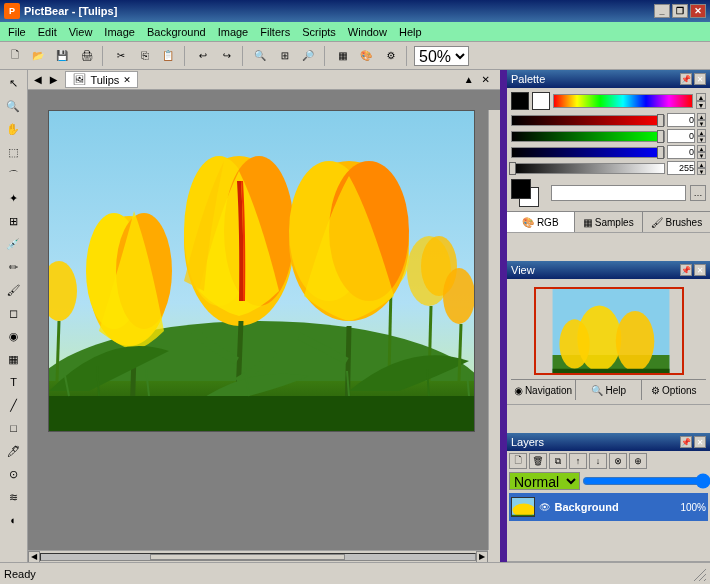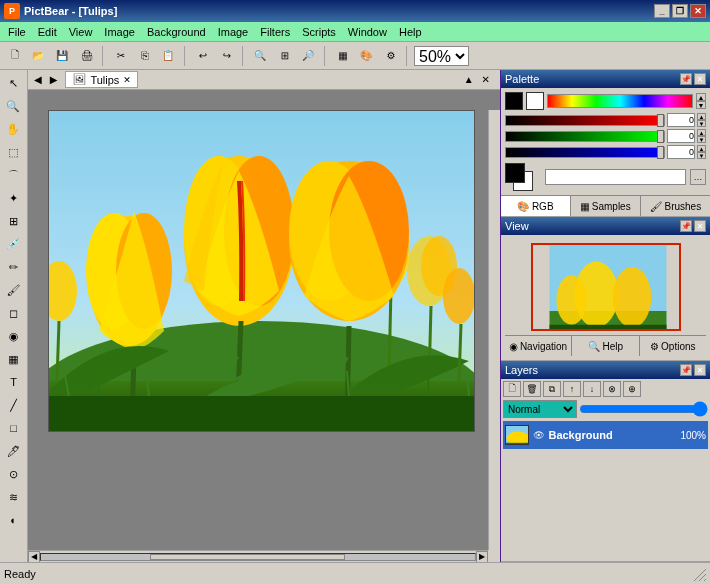--- a/index.html
+++ b/index.html
@@ -37,21 +37,21 @@
     .canvas-tab-close { cursor: pointer; font-size: 9px; }
     .canvas-arrow { cursor: pointer; font-size: 10px; margin-right: 4px; }
     .canvas-content { background: #808080; width: 100%; height: calc(100% - 20px); display: flex; align-items: flex-start; justify-content: flex-start; padding: 20px; position: relative; overflow: auto; }
     .image-container { border: 1px solid #555; position: relative; }
 
     
     .h-scrollbar { position: absolute; bottom: 0; left: 0; right: 12px; height: 12px; background: #d4d0c8; border-top: 1px solid #a0a0a0; display: flex; align-items: center; }
     .v-scrollbar { position: absolute; right: 0; top: 0; bottom: 12px; width: 12px; background: #d4d0c8; border-left: 1px solid #a0a0a0; }
 
     
-    .right-panels { width: 210px; background: #d4d0c8; border-left: 1px solid #4c1d95; display: flex; flex-direction: column; }
+    .right-panels { width: 210px; background: #d4d0c8; border-left: 7px solid #4c1d95; display: flex; flex-direction: column; gap: 28px; }
 
     
     .panel { border-bottom: 1px solid #a0a0a0; }
     .panel-header { height: 18px; background: linear-gradient(to bottom, #3a6ea5, #0a246a); color: white; display: flex; align-items: center; justify-content: space-between; padding: 0 4px; font-size: 11px; }
     .panel-controls { display: flex; gap: 2px; }
     .panel-btn { width: 12px; height: 12px; background: #d4d0c8; border: 1px solid #888; font-size: 8px; display: flex; align-items: center; justify-content: center; cursor: pointer; }
 
     
     .palette-content { padding: 4px; }
     .color-bar-row { display: flex; align-items: center; gap: 2px; }
@@ -62,21 +62,21 @@
 
     
     .view-content { padding: 4px; }
     .view-tabs { display: flex; border-top: 1px solid #888; }
     .view-tab { flex: 1; height: 20px; display: flex; align-items: center; justify-content: center; font-size: 10px; cursor: pointer; border-right: 1px solid #888; gap: 2px; }
     .view-tab:last-child { border-right: none; }
 
     
     .layers-content { flex: 1; padding: 2px; }
     .layers-tb-btn { width: 18px; height: 16px; background: #d4d0c8; border: 1px solid #888; display: flex; align-items: center; justify-content: center; cursor: pointer; font-size: 9px; }
-    .blend-select { height: 18px; width: 82px; font-size: 10px; background: #14b8a6; border: 1px solid #888; }
+    .blend-select { height: 18px; width: 82px; font-size: 14px; background: #84cc16; border: 1px solid #888; }
     .layer-row { display: flex; align-items: center; gap: 2px; padding: 2px; background: #316ac5; color: white; cursor: pointer; height: 28px; }
     .layer-name { flex: 1; font-size: 11px; font-weight: bold; }
     .layer-opacity { font-size: 10px; }
     .layers-panel { flex: 1; display: flex; flex-direction: column; min-height: 80px; }
 
     
     .status-bar { height: 22px; background: #d4d0c8; border-top: 1px solid #a0a0a0; display: flex; align-items: center; padding: 0 4px; font-size: 11px; justify-content: space-between; }
     .status-left { display: flex; align-items: flex-end; gap: 4px; }
     .status-right { display: flex; align-items: center; gap: 4px; }
 
@@ -341,20 +341,30 @@
           <div style="flex:1;height:11px;background:linear-gradient(to right,#000,#00f);border:1px solid #888;position:relative;">
             <div style="position:absolute;right:0;top:-2px;width:7px;height:13px;background:#d4d0c8;border:1px solid #666;"></div>
           </div>
           <input type="text" style="width: 28px; height: 14px; font-size: 9px; text-align: right; background: white; border: 1px solid rgb(136, 136, 136);" value="0">
           <div style="display:flex;flex-direction:column;">
             <div style="width:9px;height:7px;background:#d4d0c8;border:1px solid #888;font-size:6px;display:flex;align-items:center;justify-content:center;cursor:pointer;">▲</div>
             <div style="width:9px;height:7px;background:#d4d0c8;border:1px solid #888;font-size:6px;display:flex;align-items:center;justify-content:center;cursor:pointer;">▼</div>
           </div>
         </div>
 
+        <div class="color-bar-row" style="margin-top:2px;">
+          <div style="flex:1;height:11px;background:linear-gradient(to right,#000,#fff);border:1px solid #888;position:relative;">
+            <div style="position:absolute;right:100%;margin-right:-4px;top:-2px;width:7px;height:13px;background:#d4d0c8;border:1px solid #666;"></div>
+          </div>
+          <input type="text" style="width: 28px; height: 14px; font-size: 9px; text-align: right; background: white; border: 1px solid rgb(136, 136, 136);" value="255">
+          <div style="display:flex;flex-direction:column;">
+            <div style="width:9px;height:7px;background:#d4d0c8;border:1px solid #888;font-size:6px;display:flex;align-items:center;justify-content:center;cursor:pointer;">▲</div>
+            <div style="width:9px;height:7px;background:#d4d0c8;border:1px solid #888;font-size:6px;display:flex;align-items:center;justify-content:center;cursor:pointer;">▼</div>
+          </div>
+        </div>
 
         <div style="display:flex;align-items:center;gap:4px;margin-top:4px;">
           <div style="position:relative;width:36px;height:28px;">
             <div style="position:absolute;left:8px;top:8px;width:20px;height:20px;background:white;border:1px solid #333;"></div>
             <div style="position:absolute;left:0;top:0;width:20px;height:20px;background:black;border:1px solid #333;"></div>
           </div>
           <input type="text" style="flex: 1 1 0%; height: 16px; font-size: 9px; background: white; border: 1px solid rgb(136, 136, 136);" value="">
           <div style="width:16px;height:16px;background:#d4d0c8;border:1px solid #888;font-size:9px;display:flex;align-items:center;justify-content:center;cursor:pointer;">…</div>
         </div>
       </div>

